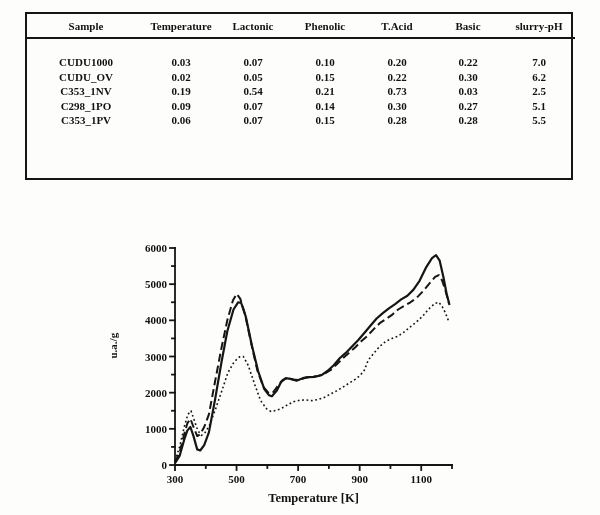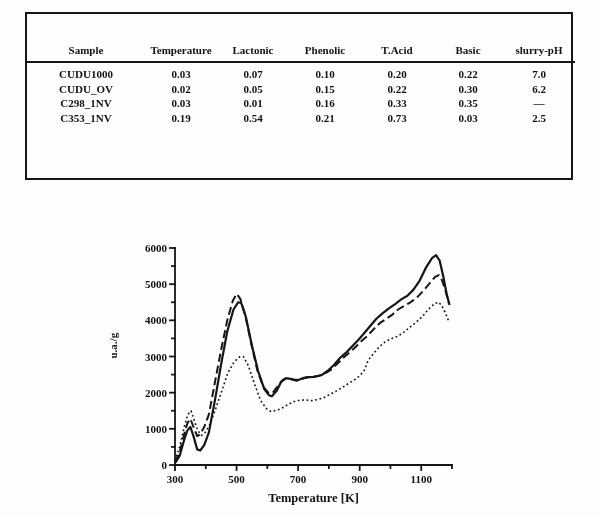--- a/index.html
+++ b/index.html
@@ -6,32 +6,32 @@
   body{
     width:600px;height:515px;position:relative;overflow:hidden;
     background:#fdfdfc;color:#121212;
     font-family:"Liberation Serif","DejaVu Serif",serif;
   }
   .table-wrap{
     position:absolute;left:25px;top:12px;width:548px;height:168px;
     border:2px solid #151515;box-sizing:border-box;background:#fdfdfc;
   }
   table.acidity{
-    width:100%;border-collapse:collapse;table-layout:fixed;margin-top:24px;
+    width:100%;border-collapse:collapse;table-layout:fixed;
   }
   table.acidity th{
     font-size:11px;font-weight:bold;text-align:center;
     padding:6px 2px 5px 2px;border-bottom:2px solid #151515;
     white-space:nowrap;
   }
   table.acidity td{
     font-size:11px;font-weight:bold;text-align:center;
     padding:0.6px 2px;white-space:nowrap;line-height:13.4px;
   }
-  table.acidity tr.first td{padding-top:5px;}
+  table.acidity tr.first td{padding-top:17px;}
   .chart-wrap{position:absolute;left:95px;top:230px;width:380px;height:285px;}
   svg{display:block;}
   .ax{stroke:#151515;stroke-width:1.8;fill:none;stroke-linecap:square;}
   .ln{fill:none;stroke:#151515;stroke-linejoin:round;}
   .ln.solid{stroke-width:2.2;}
   .ln.dashed{stroke-width:2;stroke-dasharray:8 4;}
   .ln.dotted{stroke-width:1.6;stroke-dasharray:1.8 2.6;}
   text{font-family:"Liberation Serif","DejaVu Serif",serif;fill:#121212;}
   .tick{font-size:11px;font-weight:bold;text-anchor:middle;}
   .ytick{font-size:11px;font-weight:bold;text-anchor:end;}
@@ -78,36 +78,45 @@
         <tr>
           <td>CUDU_OV</td>
           <td>0.02</td>
           <td>0.05</td>
           <td>0.15</td>
           <td>0.22</td>
           <td>0.30</td>
           <td>6.2</td>
         </tr>
         <tr>
-          <td>C298_1NV</td>
-          <td>0.03</td>
-          <td>0.01</td>
-          <td>0.16</td>
-          <td>0.33</td>
-          <td>0.35</td>
-          <td>—</td>
-        </tr>
-        <tr>
           <td>C353_1NV</td>
           <td>0.19</td>
           <td>0.54</td>
           <td>0.21</td>
           <td>0.73</td>
           <td>0.03</td>
           <td>2.5</td>
+        </tr>
+        <tr>
+          <td>C298_1PO</td>
+          <td>0.09</td>
+          <td>0.07</td>
+          <td>0.14</td>
+          <td>0.30</td>
+          <td>0.27</td>
+          <td>5.1</td>
+        </tr>
+        <tr>
+          <td>C353_1PV</td>
+          <td>0.06</td>
+          <td>0.07</td>
+          <td>0.15</td>
+          <td>0.28</td>
+          <td>0.28</td>
+          <td>5.5</td>
         </tr>
       </tbody>
     </table>
   </div>
 
   <div class="chart-wrap">
     <svg width="380" height="285" viewBox="0 0 380 285">
         <line x1="80" y1="235" x2="357" y2="235" class="ax"></line>
         <line x1="80" y1="235" x2="80" y2="18" class="ax"></line>
         <line x1="80" y1="235" x2="80" y2="240" class="ax"></line>

